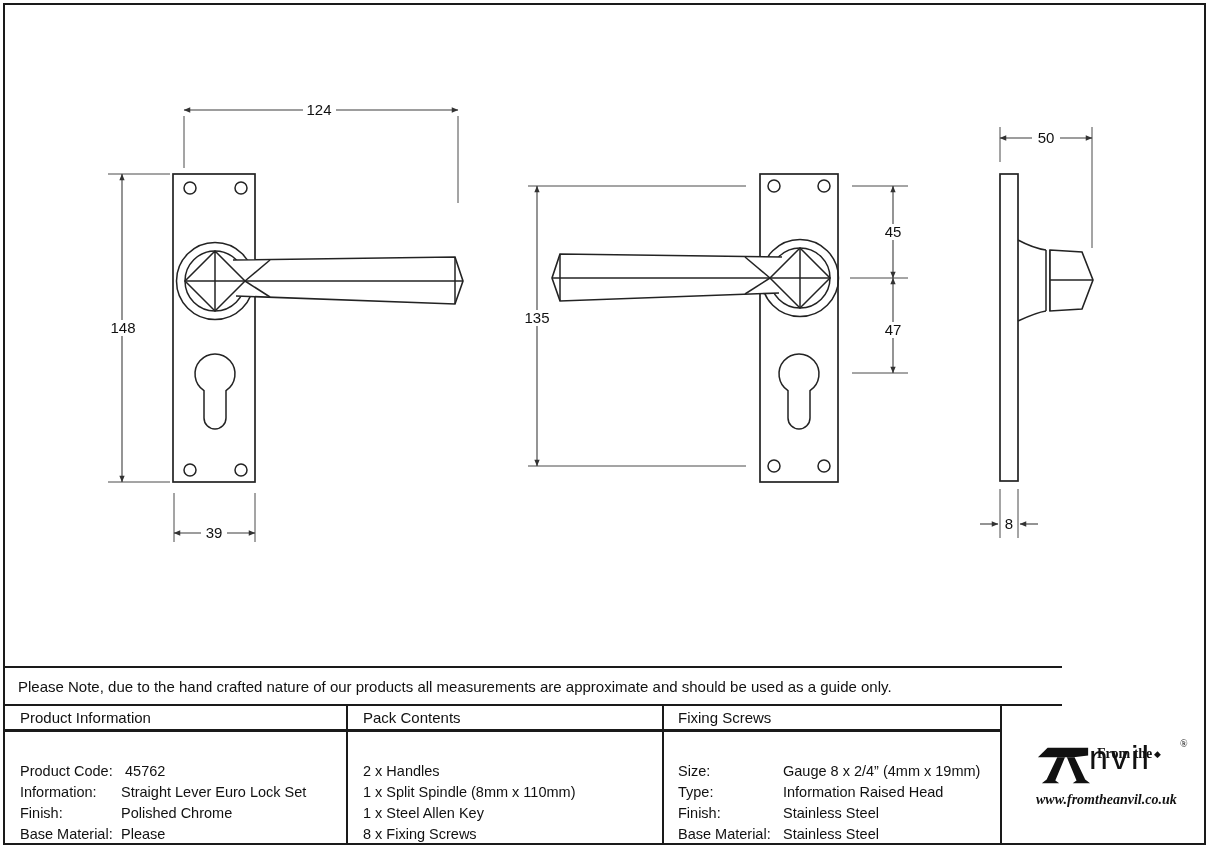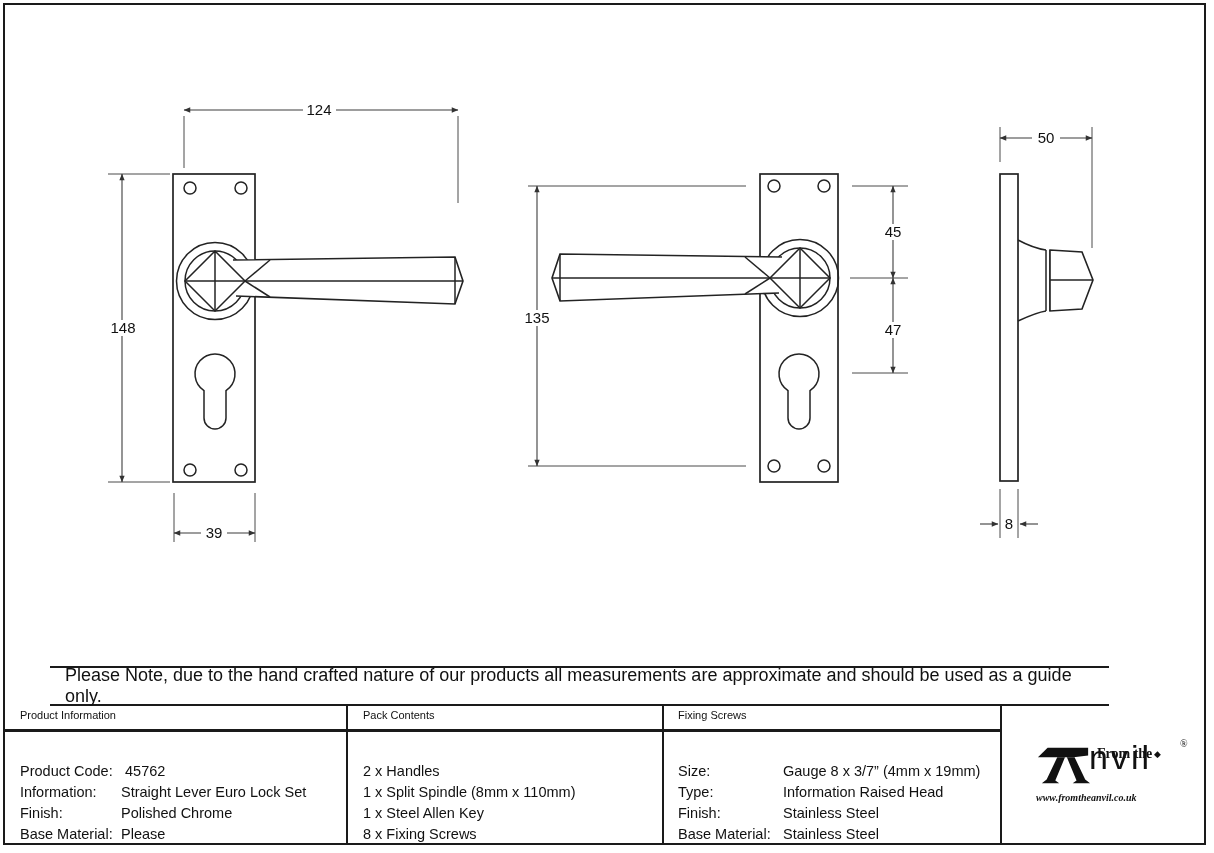--- a/index.html
+++ b/index.html
@@ -6,33 +6,33 @@
   body{position:relative;width:1214px;height:853px;font-family:"Liberation Sans",sans-serif;color:#111;overflow:hidden;}
   .frame{position:absolute;left:3px;top:3px;width:1203px;height:842px;border:2px solid #1a1a1a;box-sizing:border-box;}
   svg.drawing{position:absolute;left:0;top:0;}
   svg.drawing .obj{stroke:#232323;fill:none;stroke-width:1.7;}
   svg.drawing .obj2{stroke:#232323;fill:none;stroke-width:1.5;}
   svg.drawing .fillw{fill:#ffffff;stroke:#232323;stroke-width:1.6;}
   svg.drawing .dim{stroke:#3d3d3d;fill:none;stroke-width:1.1;}
   svg.drawing .ext{stroke:#4a4a4a;fill:none;stroke-width:1.0;}
   svg.drawing text{font-family:"Liberation Sans",sans-serif;font-size:15px;fill:#111;text-anchor:middle;}
   svg.drawing .gap{fill:#ffffff;stroke:none;}
-  .note-row{position:absolute;left:3px;top:666px;width:1059px;height:40px;box-sizing:border-box;border-top:2px solid #1a1a1a;border-bottom:2px solid #1a1a1a;display:flex;align-items:center;font-size:18px;margin-left:47px;}
+  .note-row{position:absolute;left:3px;top:666px;width:1059px;height:40px;box-sizing:border-box;border-top:2px solid #1a1a1a;border-bottom:2px solid #1a1a1a;display:flex;align-items:center;font-size:15px;}
   .note-row span{padding-left:15px;}
   .spec{position:absolute;left:3px;top:706px;width:1203px;height:139px;font-size:14.5px;}
   .vline{position:absolute;top:0;width:2px;height:139px;background:#1a1a1a;}
   .hline{position:absolute;left:0;top:23px;width:999px;height:3px;background:#1a1a1a;}
-  .th{position:absolute;top:3px;font-size:11px;white-space:nowrap;}
+  .th{position:absolute;top:3px;font-size:15px;white-space:nowrap;}
   .cell{position:absolute;white-space:nowrap;margin-top:20px;}
   .logo-box{position:absolute;left:999px;top:0;width:204px;height:139px;}
   .logo-box .tagline{position:absolute;left:95px;top:40px;font-family:"Liberation Serif",serif;font-size:14px;font-weight:bold;}
   .logo-box .brand{position:absolute;left:87px;top:26px;font-family:Liberation Sans, sans-serif;font-size:34px;line-height:50px;letter-spacing:3px;}
   .logo-box .diamond{position:absolute;left:152px;top:43px;font-size:9px;}
   .logo-box .reg{position:absolute;left:178px;top:32px;font-size:10px;font-family:"Liberation Serif",serif;}
-  .logo-box .site{position:absolute;left:34px;top:86px;font-family:"Liberation Serif",serif;font-style:italic;font-weight:bold;font-size:10px;white-space:nowrap;}
+  .logo-box .site{position:absolute;left:34px;top:86px;font-family:"Liberation Serif",serif;font-style:italic;font-weight:bold;font-size:14px;white-space:nowrap;}
   .anvil-svg{position:absolute;left:35px;top:38px;}
 </style>
 </head>
 <body>
 
 <div class="frame"></div>
 
 <svg class="drawing" width="1214" height="666">
   <defs>
     <marker id="arw" viewBox="0 0 10 10" refX="9.5" refY="5" markerWidth="10" markerHeight="6" orient="auto-start-reverse">
@@ -167,21 +167,21 @@
   <div class="cell" style="left:118px;top:79px">Polished Chrome</div>
   <div class="cell" style="left:17px;top:100px">Base Material:</div>
   <div class="cell" style="left:118px;top:100px">Please</div>
 
   <div class="cell" style="left:360px;top:37px">2 x Handles</div>
   <div class="cell" style="left:360px;top:58px">1 x Split Spindle (8mm x 110mm)</div>
   <div class="cell" style="left:360px;top:79px">1 x Steel Allen Key</div>
   <div class="cell" style="left:360px;top:100px">8 x Fixing Screws</div>
 
   <div class="cell" style="left:675px;top:37px">Size:</div>
-  <div class="cell" style="left:780px;top:37px">Gauge 8 x 3/7” (4mm x 19mm)</div>
+  <div class="cell" style="left:780px;top:37px">Gauge 8 x 2/4” (4mm x 19mm)</div>
   <div class="cell" style="left:675px;top:58px">Type:</div>
   <div class="cell" style="left:780px;top:58px">Information Raised Head</div>
   <div class="cell" style="left:675px;top:79px">Finish:</div>
   <div class="cell" style="left:780px;top:79px">Stainless Steel</div>
   <div class="cell" style="left:675px;top:100px">Base Material:</div>
   <div class="cell" style="left:780px;top:100px">Stainless Steel</div>
 
   <div class="logo-box">
     <svg class="anvil-svg" width="54" height="44" viewBox="0 0 56 44">
       <path d="M1,13 L11,3 L53,3 L53,11 L38,13 L18,13 Z" fill="#111"></path>

